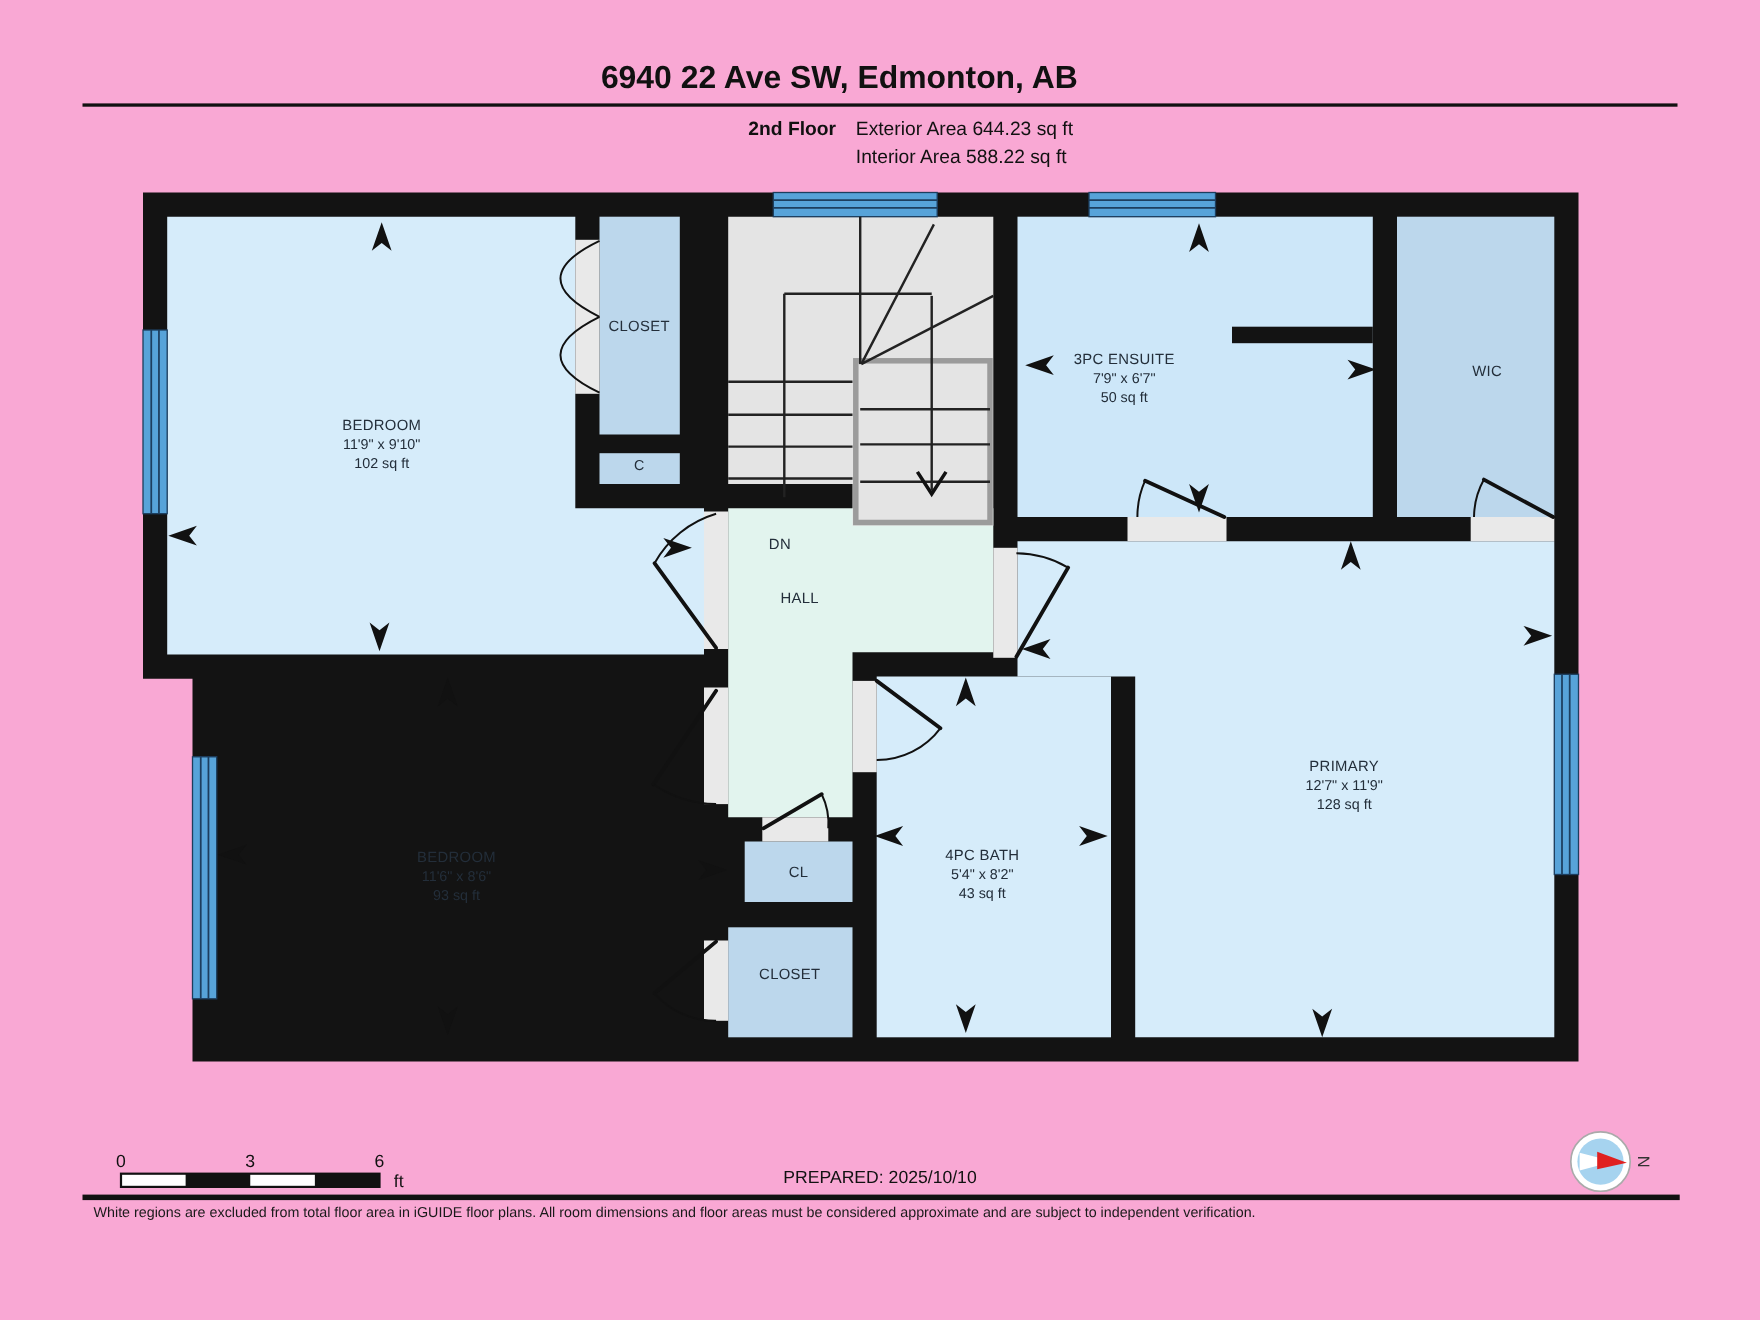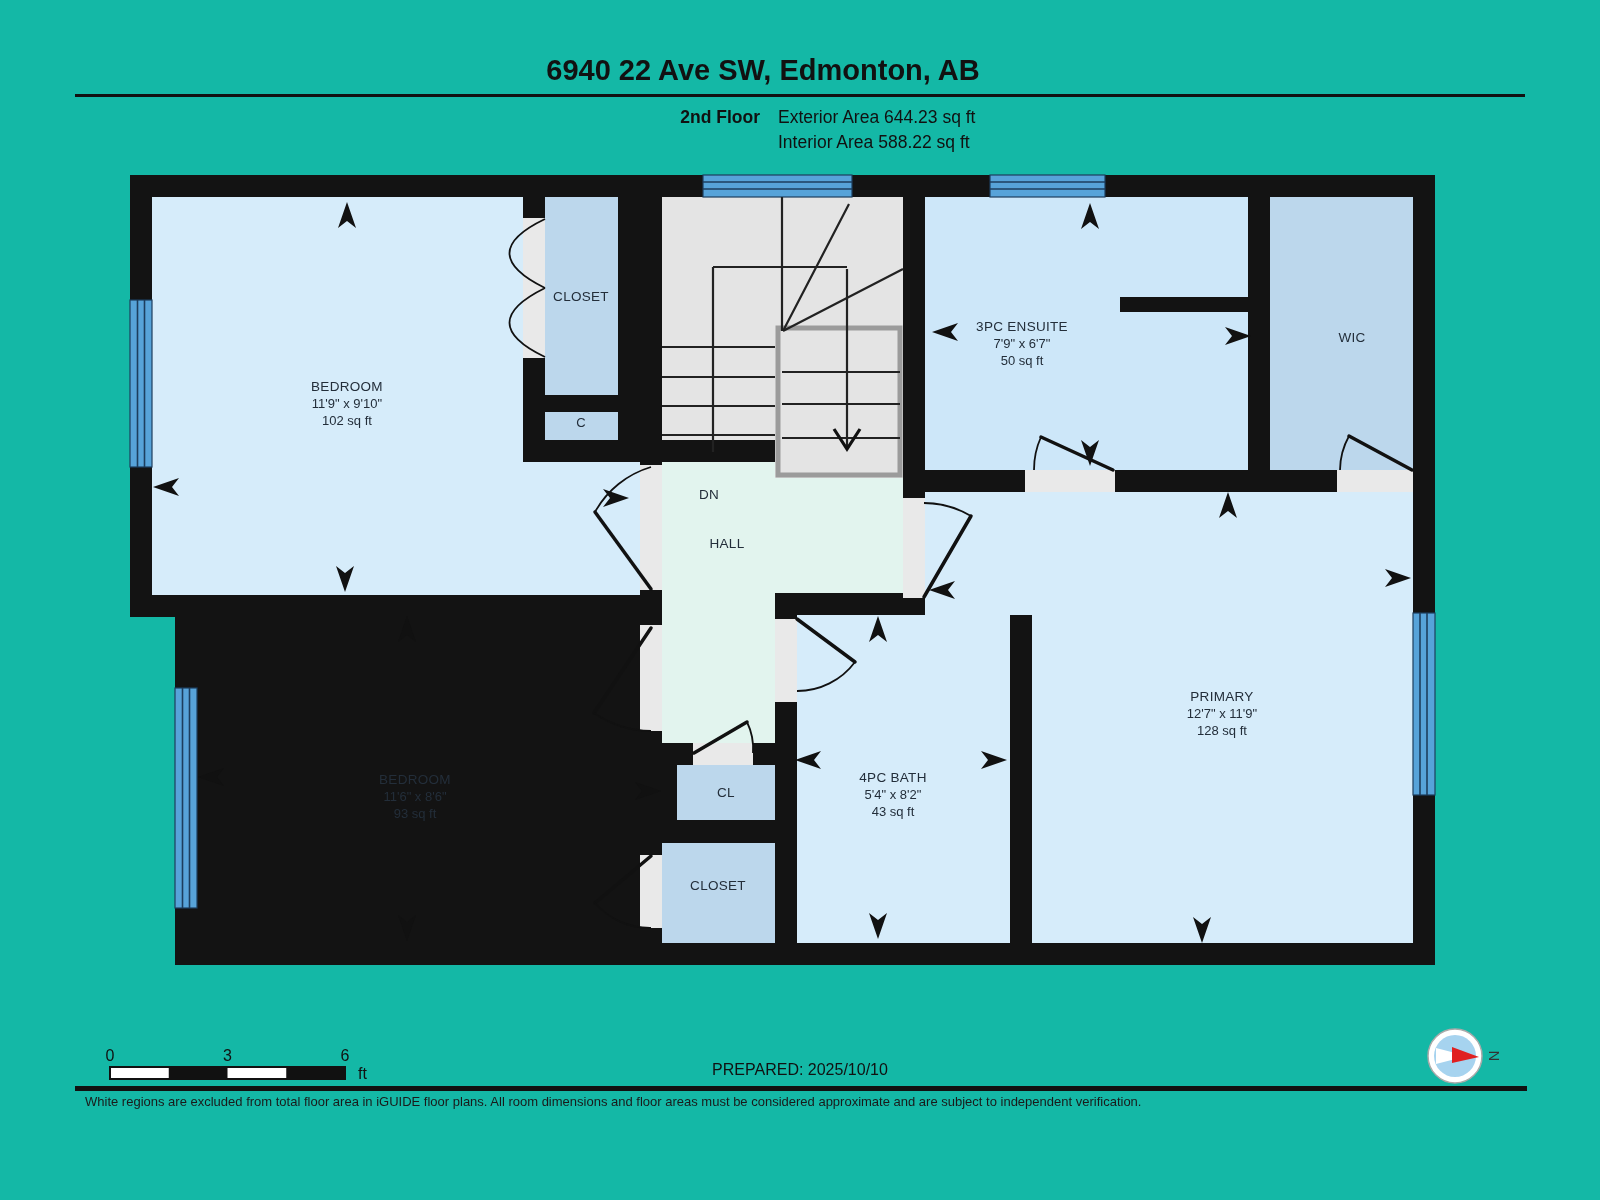--- a/index.html
+++ b/index.html
@@ -1,16 +1,16 @@
 <!DOCTYPE html>
 <html><head>
 <meta charset="utf-8">
 <style>
   html,body{margin:0;padding:0;background:#fff;}
-  .page{width:1600px;height:1200px;position:relative;background:#14b8a6;}
+  .page{width:1600px;height:1200px;position:relative;background:#f9a8d4;}
   svg{display:block;}
   text{font-family:"Liberation Sans", sans-serif;}
   .hdr-title{font-size:29px;font-weight:bold;fill:#111;}
   .hdr-sub-b{font-size:17.5px;font-weight:bold;fill:#111;}
   .hdr-sub{font-size:17.5px;fill:#111;}
   .lbl{fill:#232e3a;}
   .name{font-size:13.5px;letter-spacing:.3px;}
   .sub{font-size:13px;}
   .stair-line{stroke:#222;stroke-width:2.2;fill:none;}
   .stair-border{stroke:#9b9b9b;stroke-width:5;fill:none;}

